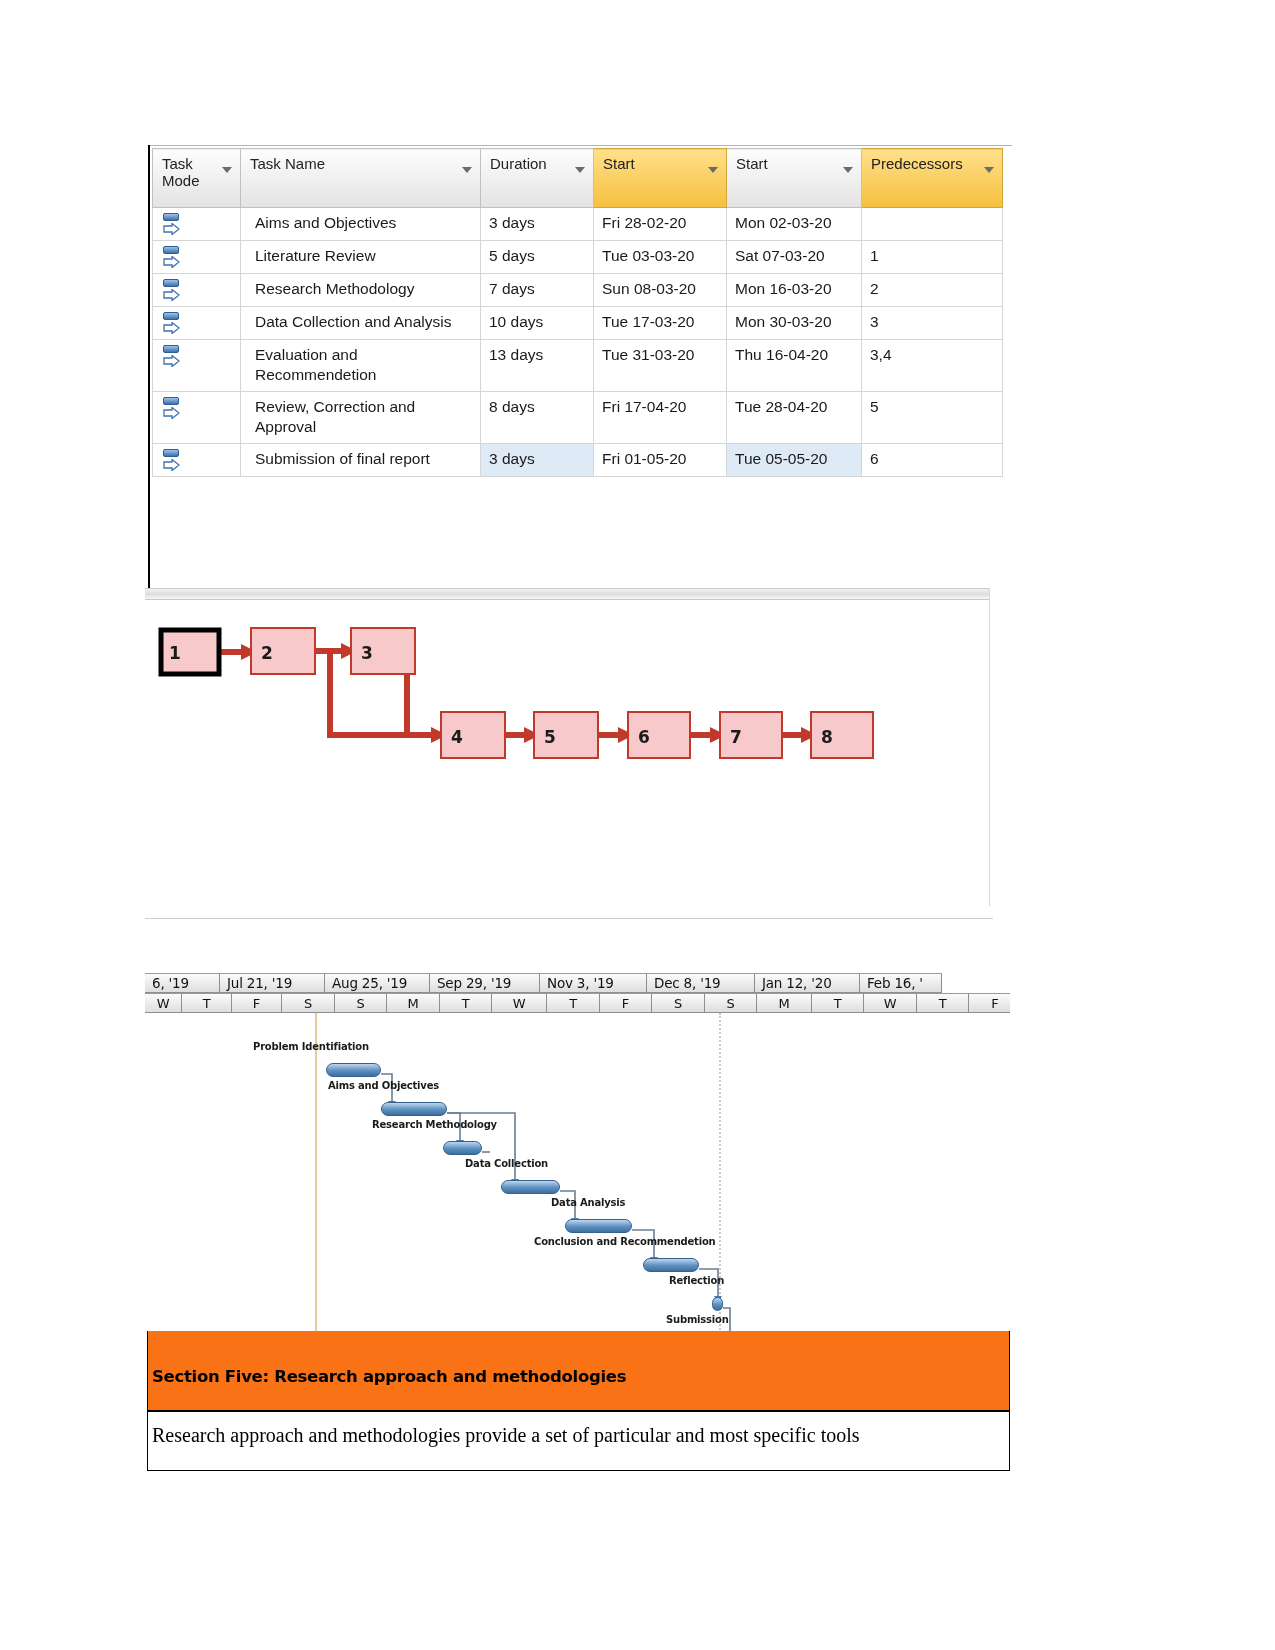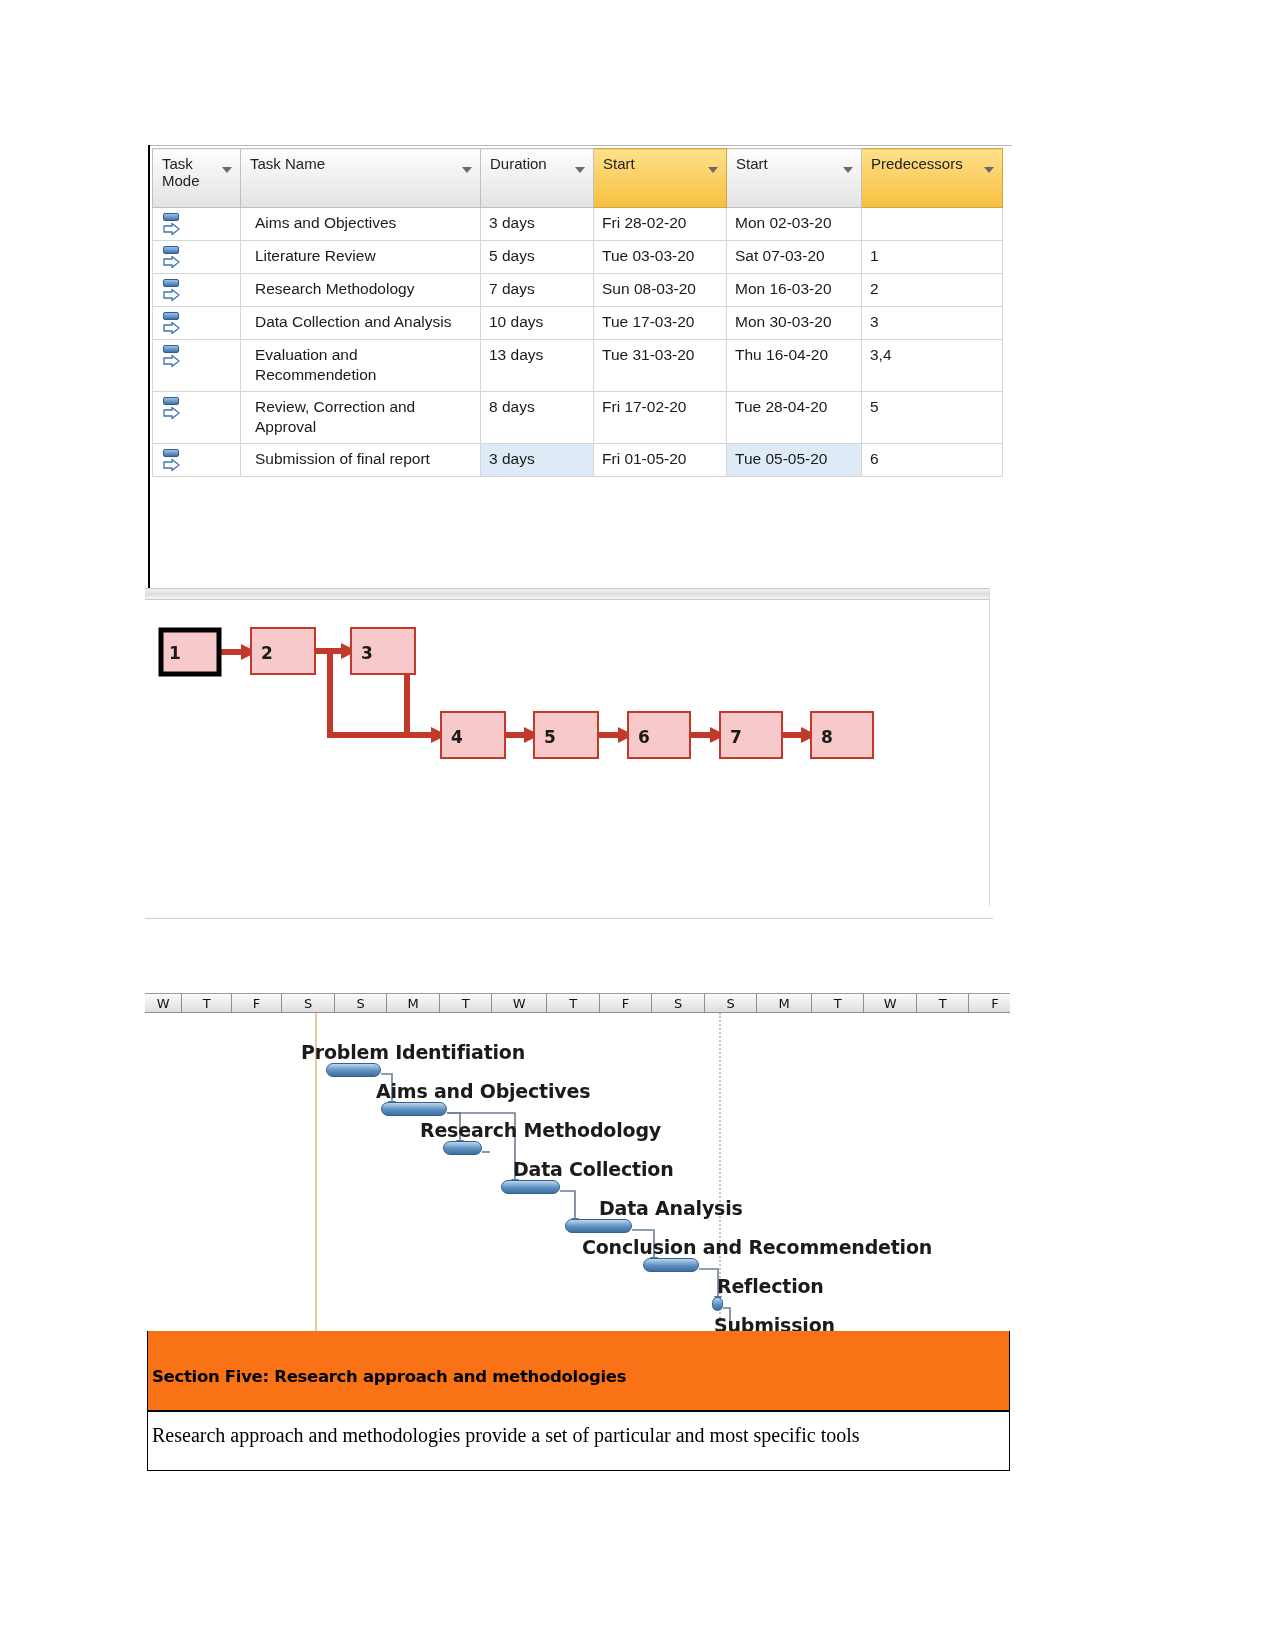--- a/index.html
+++ b/index.html
@@ -208,25 +208,24 @@
     position: absolute;
     top: 0;
     width: 0px;
     height: 325px;
     border-left: 2px dotted #c8c8c8;
   }
   .task-label {
     position: absolute;
     font-family: "DejaVu Sans", sans-serif;
     font-weight: bold;
-    font-size: 19px;
+    font-size: 10px;
     color: #1b1b1b;
     white-space: nowrap;
     letter-spacing: -0.2px;
-    margin-left: 48px;
   }
   .task-bar {
     position: absolute;
     height: 14px;
     border-radius: 7px;
     background: linear-gradient(#bcd6ef, #5d8fc0 55%, #3d6f9f);
     border: 1px solid #35618c;
     box-sizing: border-box;
   }
   .link-line { position: absolute; left: 0; top: 0; }
@@ -400,21 +399,21 @@
           <td class="modecell">
             <span class="mode-icon">
               <span class="bar"></span>
               <svg class="arr" viewBox="0 0 17 12">
                   <path d="M1 3 h8 V0.5 L16 6 L9 11.5 V9 H1 Z" fill="#ffffff" stroke="#3f73ad" stroke-width="1.3"></path>
                 </svg>
             </span>
           </td>
           <td class="namecell">Review, Correction and Approval</td>
           <td>8 days</td>
-          <td>Fri 17-02-20</td>
+          <td>Fri 17-04-20</td>
           <td>Tue 28-04-20</td>
           <td>5</td>
         </tr>
         <tr class="sel">
           <td class="modecell">
             <span class="mode-icon">
               <span class="bar"></span>
               <svg class="arr" viewBox="0 0 17 12">
                   <path d="M1 3 h8 V0.5 L16 6 L9 11.5 V9 H1 Z" fill="#ffffff" stroke="#3f73ad" stroke-width="1.3"></path>
                 </svg>
@@ -488,20 +487,30 @@
           <rect x="666" y="110" width="62" height="46" fill="#f8c9ca" stroke="#c0392b" stroke-width="2"></rect>
           <text x="676" y="141" font-family="DejaVu Sans, sans-serif" font-size="17" font-weight="bold" fill="#1a1a1a">8</text>
         </g>
       </g>
     </svg>
   </div>
 
   <div class="gantt">
     <div class="gantt-sep"></div>
 
+    <div class="tl-row1">
+      <div class="tl-cell" style="width:75px">6, '19</div>
+      <div class="tl-cell" style="width:105px">Jul 21, '19</div>
+      <div class="tl-cell" style="width:105px">Aug 25, '19</div>
+      <div class="tl-cell" style="width:110px">Sep 29, '19</div>
+      <div class="tl-cell" style="width:107px">Nov 3, '19</div>
+      <div class="tl-cell" style="width:108px">Dec 8, '19</div>
+      <div class="tl-cell" style="width:105px">Jan 12, '20</div>
+      <div class="tl-cell" style="width:82px">Feb 16, '</div>
+    </div>
 
     <div class="tl-row2">
       <div class="tl-cell" style="width:37px">W</div>
       <div class="tl-cell" style="width:50px">T</div>
       <div class="tl-cell" style="width:50px">F</div>
       <div class="tl-cell" style="width:53px">S</div>
       <div class="tl-cell" style="width:52px">S</div>
       <div class="tl-cell" style="width:53px">M</div>
       <div class="tl-cell" style="width:52px">T</div>
       <div class="tl-cell" style="width:55px">W</div>

